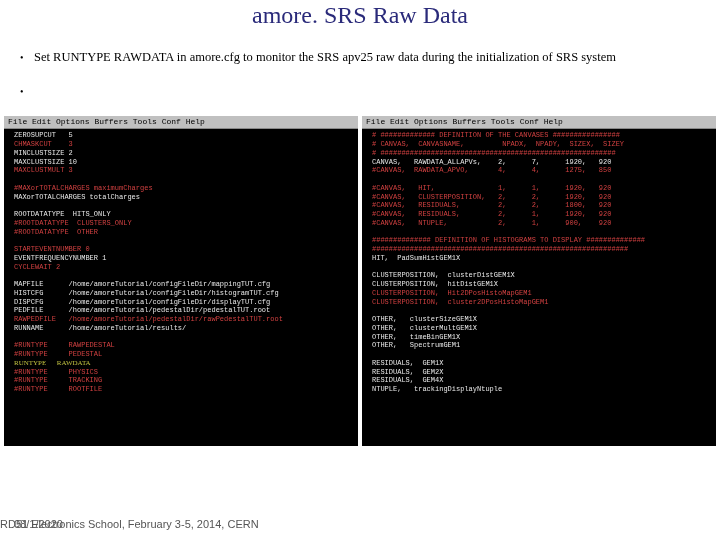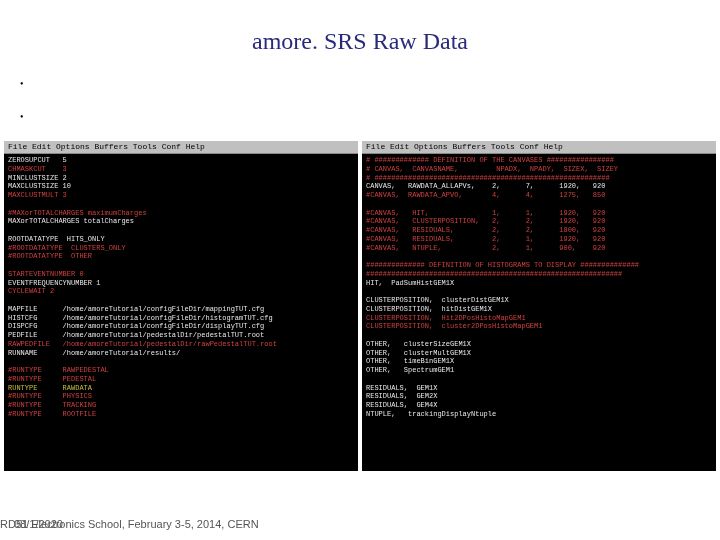--- a/index.html
+++ b/index.html
@@ -10,21 +10,21 @@
     font-family: Arial, "Helvetica Neue", sans-serif;
     position: relative;
     overflow: hidden;
   }
   .title {
     text-align: center;
     color: #2a2a7a;
     font-family: "Times New Roman", serif;
     font-size: 24px;
     font-weight: normal;
-    margin-top: 28px;
+    margin-top: 2px;
     margin-bottom: 20px;
   }
   .bullets {
     margin-left: 20px;
     margin-right: 10px;
   }
   .bullet-row {
     display: flex;
     font-family: "Times New Roman", serif;
     font-size: 12.5px;
@@ -56,25 +56,25 @@
     overflow: hidden;
   }
   .menubar {
     background: #c0c0c0;
     color: #000;
     font-size: 8px;
     padding: 1px 4px;
     border-bottom: 1px solid #888;
   }
   .term-body {
-    padding: 2px 4px;
+    padding: 2px 10px;
     white-space: pre;
   }
   .red { color: #d04040; }
-  .yellow { color: #c0c040; }
+  .yellow { color: #c0c040; font-family: Liberation Serif, serif; }
   .white { color: #e8e8e8; }
   .footer {
     position: absolute;
     bottom: 10px;
     left: 0;
     width: 100%;
     font-family: "Segoe UI", Arial, sans-serif;
     font-size: 11px;
     color: #555;
   }
@@ -88,20 +88,21 @@
   }
 </style>
 </head>
 <body>
 
 <div class="title">amore. SRS Raw Data</div>
 
 <div class="bullets">
   <div class="bullet-row">
     <div class="bullet-dot">•</div>
+    <div>Set RUNTYPE RAWDATA  in amore.cfg to monitor the  SRS apv25 raw data during the initialization of SRS system</div>
   </div>
   <div class="bullet-row">
     <div class="bullet-dot">•</div>
   </div>
 </div>
 
 <div class="screens">
   <div class="term">
     <div class="menubar">File Edit Options Buffers Tools Conf Help</div>
     <div class="term-body" id="term-left-body"><div class="white">ZEROSUPCUT   5</div><div class="red">CHMASKCUT    3</div><div class="white">MINCLUSTSIZE 2</div><div class="white">MAXCLUSTSIZE 10</div><div class="red">MAXCLUSTMULT 3</div><div class="white">&nbsp;</div><div class="red">#MAXorTOTALCHARGES maximumCharges</div><div class="white">MAXorTOTALCHARGES totalCharges</div><div class="white">&nbsp;</div><div class="white">ROOTDATATYPE  HITS_ONLY</div><div class="red">#ROOTDATATYPE  CLUSTERS_ONLY</div><div class="red">#ROOTDATATYPE  OTHER</div><div class="white">&nbsp;</div><div class="red">STARTEVENTNUMBER 0</div><div class="white">EVENTFREQUENCYNUMBER 1</div><div class="red">CYCLEWAIT 2</div><div class="white">&nbsp;</div><div class="white">MAPFILE      /home/amoreTutorial/configFileDir/mappingTUT.cfg</div><div class="white">HISTCFG      /home/amoreTutorial/configFileDir/histogramTUT.cfg</div><div class="white">DISPCFG      /home/amoreTutorial/configFileDir/displayTUT.cfg</div><div class="white">PEDFILE      /home/amoreTutorial/pedestalDir/pedestalTUT.root</div><div class="red">RAWPEDFILE   /home/amoreTutorial/pedestalDir/rawPedestalTUT.root</div><div class="white">RUNNAME      /home/amoreTutorial/results/</div><div class="white">&nbsp;</div><div class="red">#RUNTYPE     RAWPEDESTAL</div><div class="red">#RUNTYPE     PEDESTAL</div><div class="yellow">RUNTYPE      RAWDATA</div><div class="red">#RUNTYPE     PHYSICS</div><div class="red">#RUNTYPE     TRACKING</div><div class="red">#RUNTYPE     ROOTFILE</div></div>

